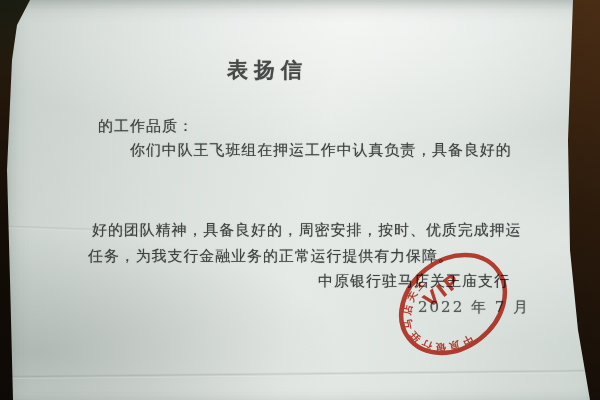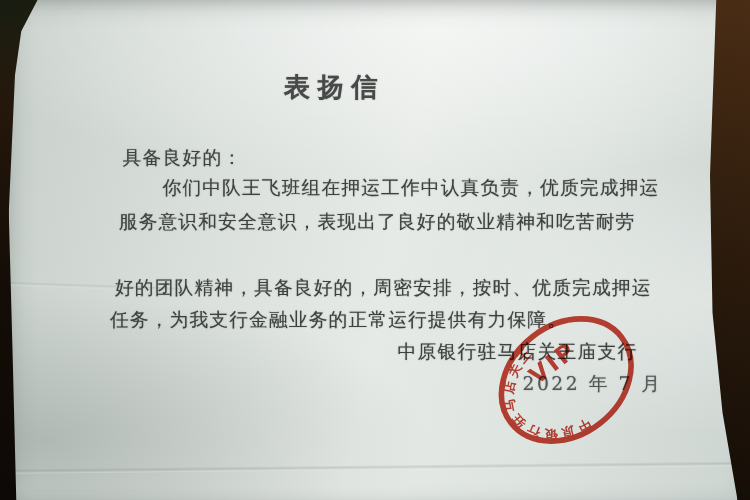--- a/index.html
+++ b/index.html
@@ -73,24 +73,23 @@
 <body>
 
 <div class="scene">
 
   <div class="paper">
     <div class="crease-bottom"></div>
     <div class="crease-left"></div>
 
     <div class="txt title">表扬信</div>
 
-    <div class="txt salutation">具备良好的：</div>
+    <div class="txt salutation">的工作品质：</div>
 
-    <div class="txt bline l1">你们中队王飞班组在押运工作中认真负责，优质完成押运</div>
-    <div class="txt bline l2">服务意识和安全意识，表现出了良好的敬业精神和吃苦耐劳</div>
+    <div class="txt bline l1">你们中队王飞班组在押运工作中认真负责，具备良好的</div>
     <div class="txt bline l4">好的团队精神，具备良好的，周密安排，按时、优质完成押运</div>
     <div class="txt bline l5">任务，为我支行金融业务的正常运行提供有力保障。</div>
 
     <div class="txt signature">中原银行驻马店关王庙支行</div>
     <div class="txt date">2022 年 7 月</div>
 
     <div class="seal">
       <svg viewBox="0 0 122 98" xmlns="http://www.w3.org/2000/svg">
         <ellipse cx="61" cy="49" rx="56" ry="44" fill="none" stroke="#c63425" stroke-width="4.5"></ellipse>
         <path id="sealRing" d="M 61 15 a 47 34.5 0 1 1 -0.05 0" fill="none"></path>

